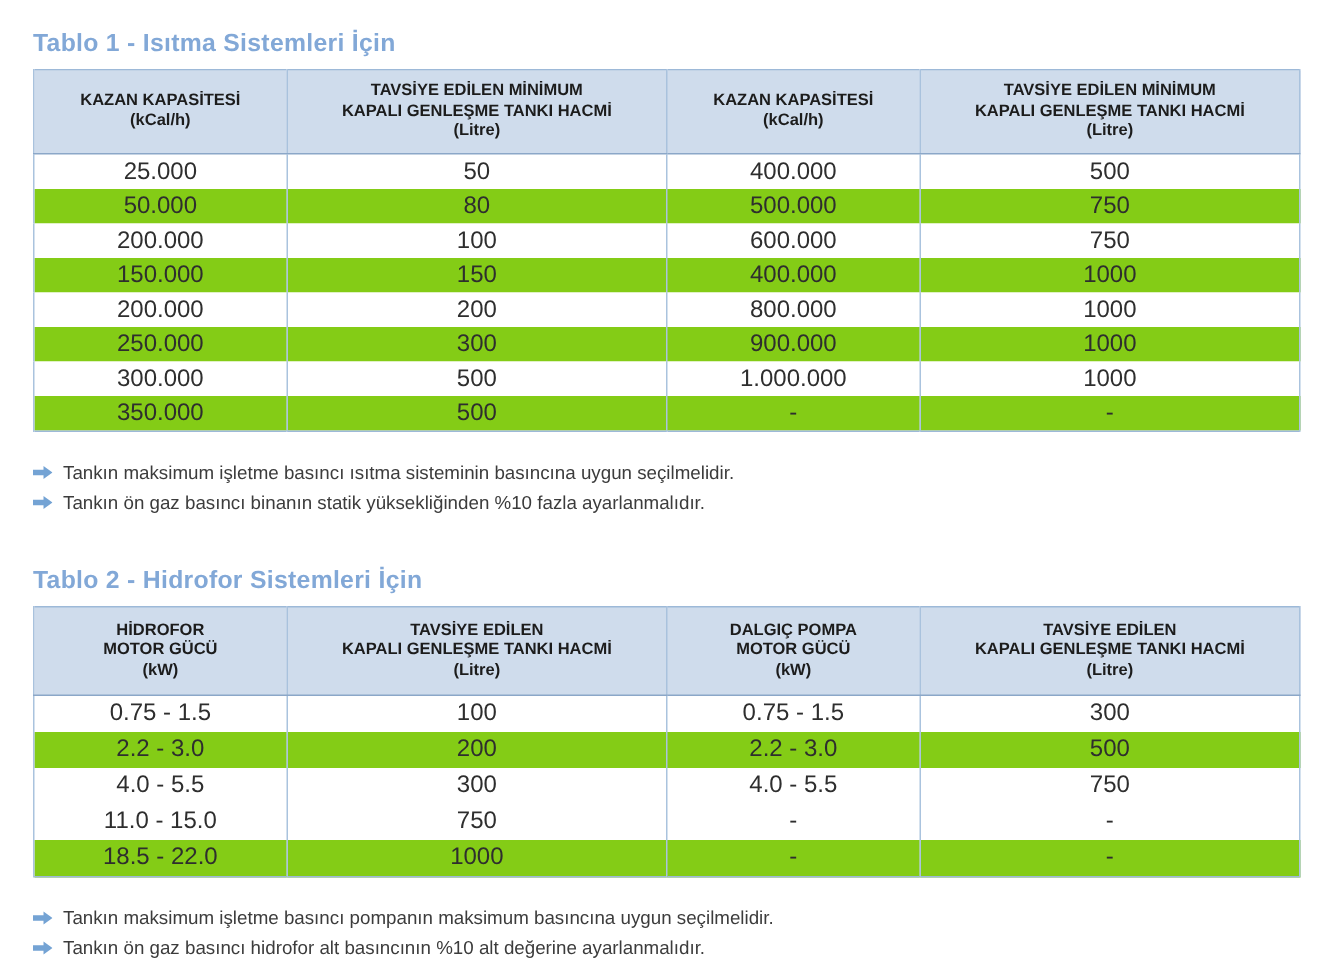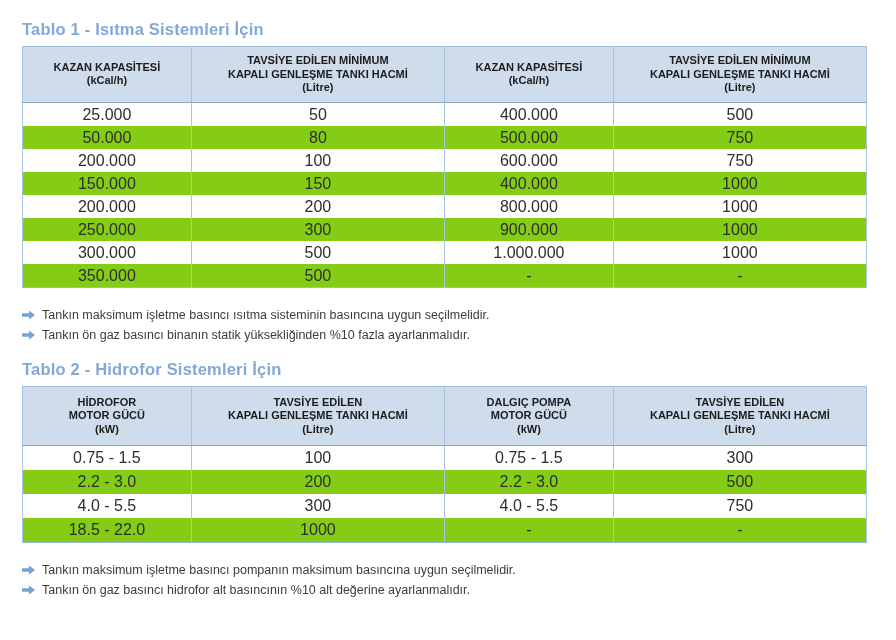--- a/index.html
+++ b/index.html
@@ -19,21 +19,21 @@
     background: #ffffff;
   }
   .tbl-title {
     font-size: 16.5px;
     font-weight: bold;
     color: #82a8d7;
     margin: 0 0 7px 0;
     letter-spacing: 0.2px;
   }
   .tbl-title.second {
-    margin-top: 17px;
+    margin-top: 35px;
   }
   table.dtable {
     border-collapse: collapse;
     width: 845px;
     table-layout: fixed;
     border: 1px solid #9db9d8;
   }
   col.c-narrow { width: 20%; }
   col.c-wide   { width: 30%; }
   .dtable th {
@@ -238,20 +238,26 @@
         <td>200</td>
         <td>2.2 - 3.0</td>
         <td>500</td>
       </tr>
       <tr class="plain">
         <td>4.0 - 5.5</td>
         <td>300</td>
         <td>4.0 - 5.5</td>
         <td>750</td>
       </tr>
+      <tr class="plain">
+        <td>11.0 - 15.0</td>
+        <td>750</td>
+        <td>-</td>
+        <td>-</td>
+      </tr>
       <tr class="alt">
         <td>18.5 - 22.0</td>
         <td>1000</td>
         <td>-</td>
         <td>-</td>
       </tr>
     </tbody>
   </table>
 
   <div class="notes">

